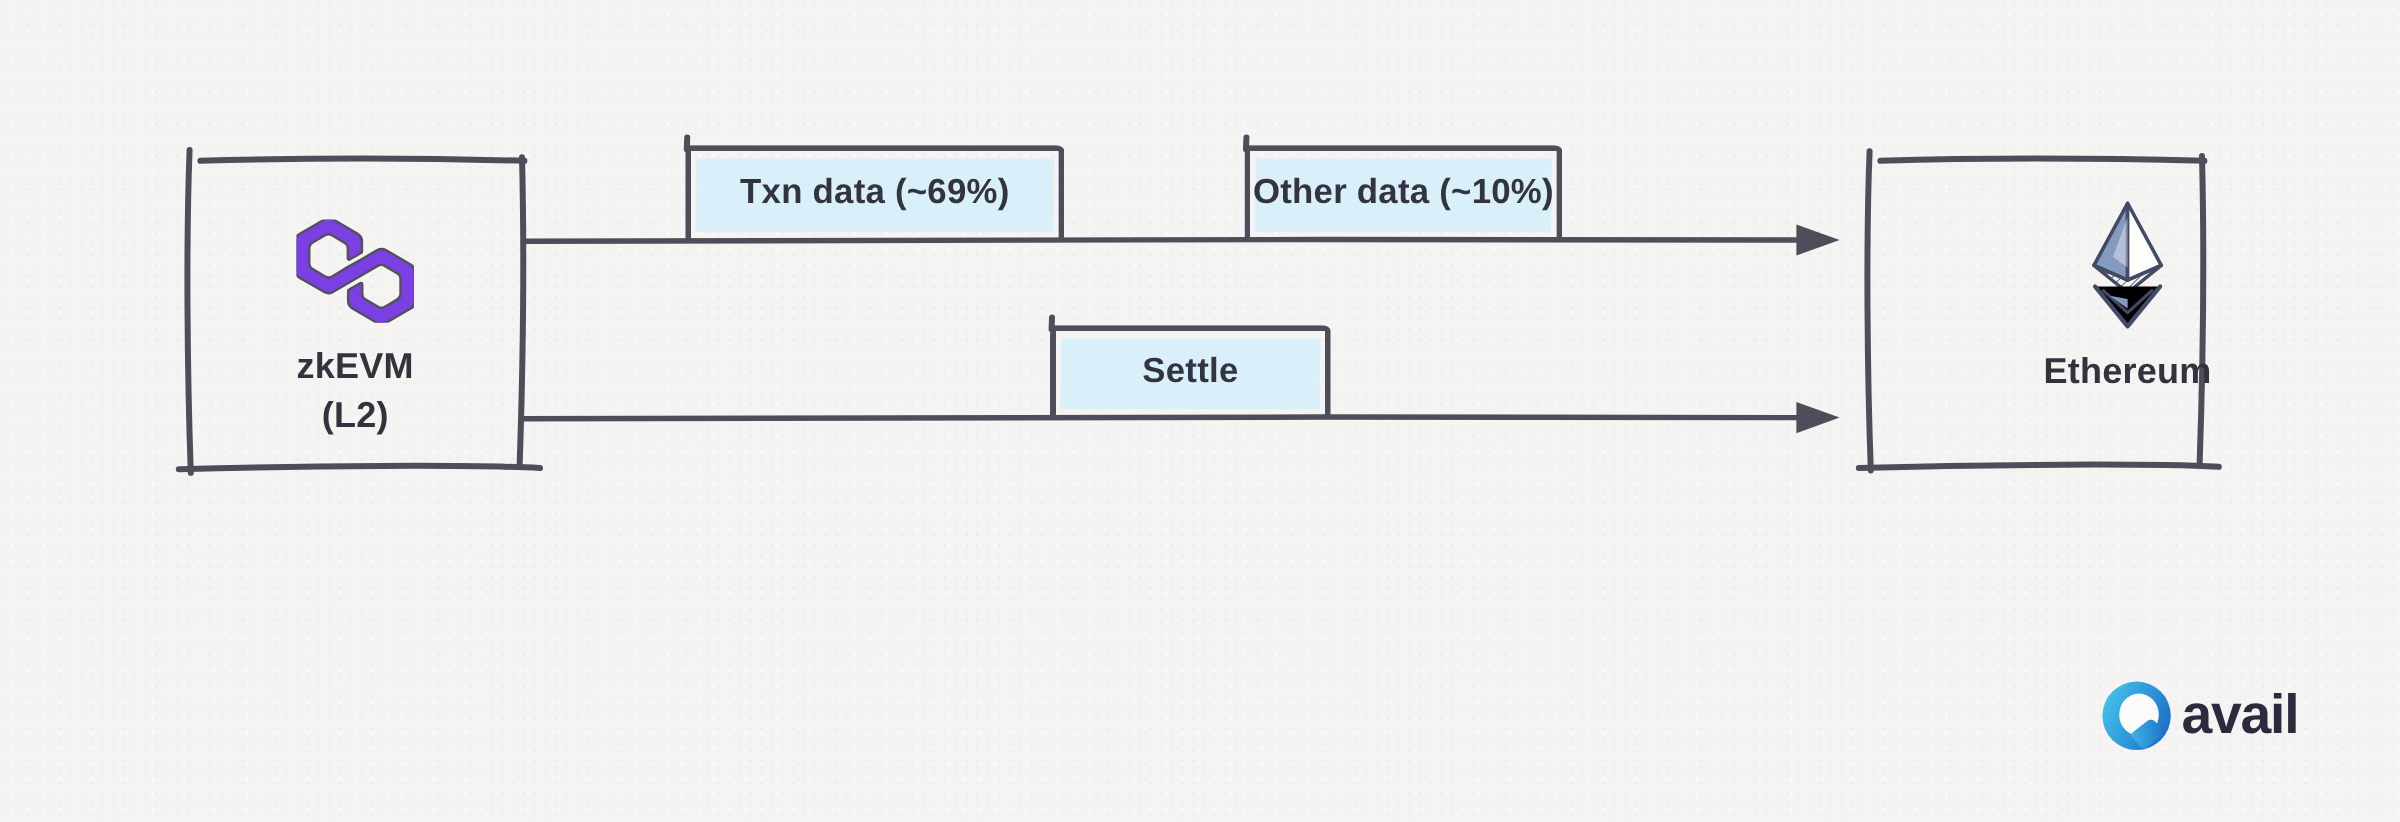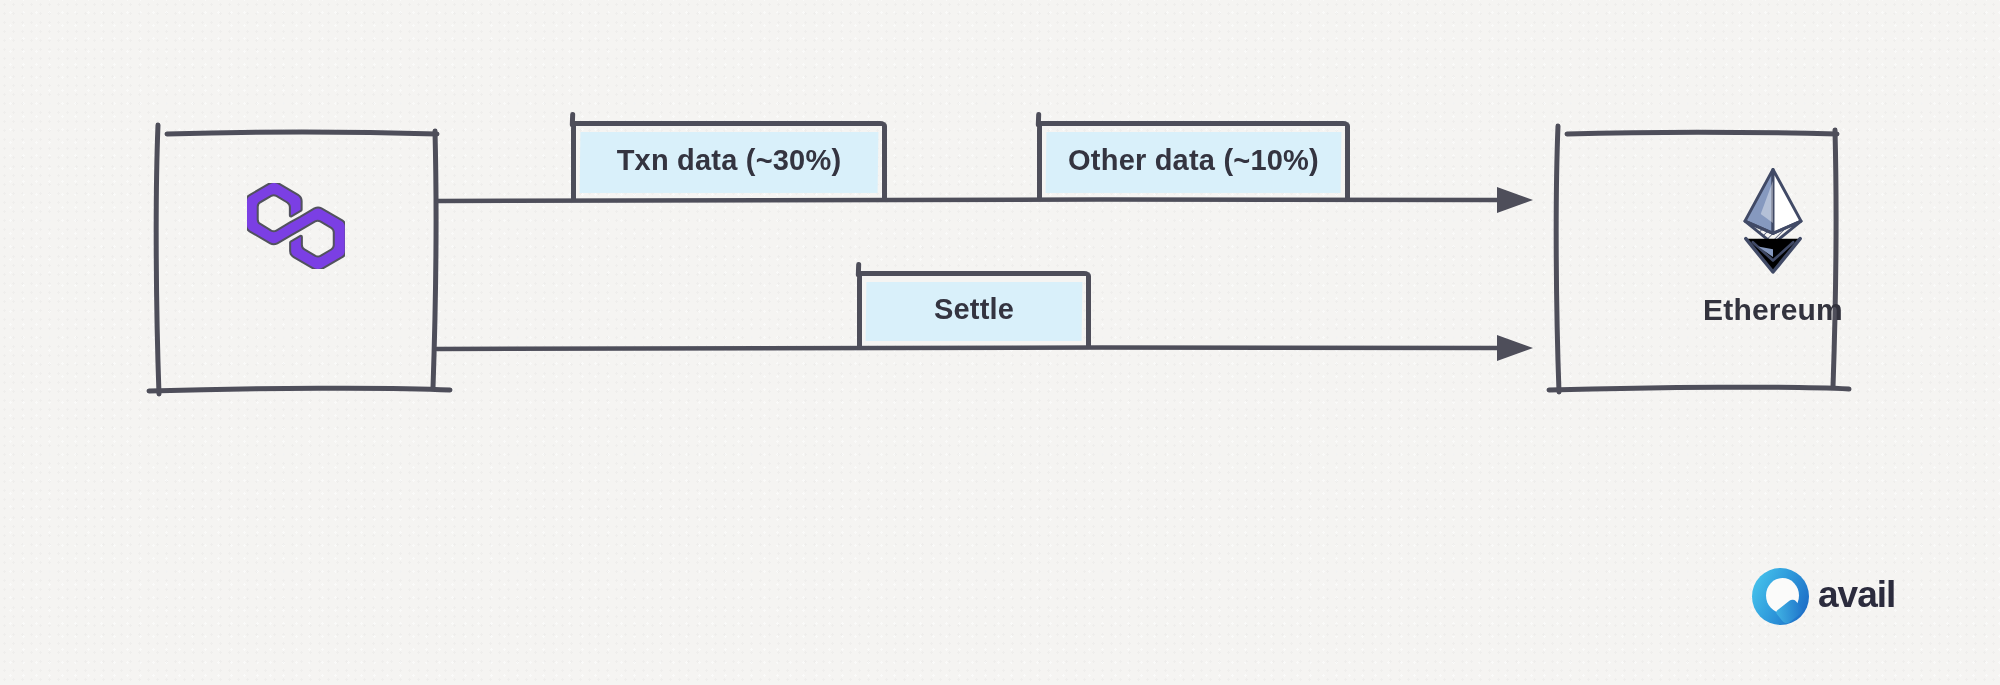--- a/index.html
+++ b/index.html
@@ -55,22 +55,22 @@
     position:absolute;left:4px;right:4px;top:6px;bottom:7px;
     background:var(--label-fill);
     transform:skewX(-.8deg);
   }
   .edge-label .txt{
     position:relative;z-index:1;
     font-weight:bold;font-size:29px;color:#343440;
     padding-bottom:6px;letter-spacing:.2px;
   }
   .label-txn{left:571px;top:121px;width:316px;height:79px;}
-  .label-other{left:1037px;top:121px;width:313px;height:79px;}
-  .label-settle{left:857px;top:271px;width:234px;height:77px;}
+  .label-other{left:1037px;top:121px;width:265px;height:79px;}
+  .label-settle{left:875px;top:271px;width:234px;height:77px;}
 
   
   .branding{
     position:absolute;left:1752px;top:568px;
     display:flex;align-items:center;gap:9px;
   }
   .avail-mark{
     position:relative;width:57px;height:57px;border-radius:50%;
     background:linear-gradient(115deg,#47c4ec 6%,#2f9bdc 48%,#1e6fc7 88%);
     overflow:hidden;
@@ -78,21 +78,21 @@
   .avail-mark::before{
     content:"";position:absolute;left:14px;top:10px;width:33px;height:35px;
     background:#fbfbfa;border-radius:50%;
   }
   .avail-mark::after{
     content:"";position:absolute;right:8px;bottom:5px;width:23px;height:17px;
     background:linear-gradient(125deg,#41b4e4,#1f74ca);
     transform:rotate(-38deg);border-radius:3px 5px 3px 5px;
   }
   .avail-word{
-    font-weight:bold;font-size:37px;color:#2b2b3d;letter-spacing:-1px;
+    font-weight:bold;font-size:46px;color:#2b2b3d;letter-spacing:-1px;
     line-height:1;padding-bottom:4px;
   }
 </style>
 </head>
 <body>
 
 <div class="canvas">
 
   <svg class="strokes" viewBox="0 0 2000 685" fill="none" xmlns="http://www.w3.org/2000/svg">
     <g stroke="#4e4e5a" stroke-width="5" stroke-linecap="round">
@@ -119,20 +119,24 @@
 
   <div class="node node-zkevm">
     <svg width="98" height="86" viewBox="0 0 38.4 33.5" xmlns="http://www.w3.org/2000/svg">
       <path fill="#7b3fe4" stroke="#52525e" stroke-width="1.6" paint-order="stroke" stroke-linejoin="round" d="M29,10.2c-0.7-0.4-1.6-0.4-2.4,0L21,13.5l-3.8,2.1l-5.5,3.3c-0.7,0.4-1.6,0.4-2.4,0L5,16.3
         c-0.7-0.4-1.2-1.2-1.2-2.1v-5c0-0.8,0.4-1.6,1.2-2.1l4.3-2.5c0.7-0.4,1.6-0.4,2.4,0L16,7.2c0.7,0.4,1.2,1.2,1.2,2.1v3.3
         l3.8-2.2V7c0-0.8-0.4-1.6-1.2-2.1l-8-4.7c-0.7-0.4-1.6-0.4-2.4,0L1.2,5C0.4,5.4,0,6.2,0,7v9.4c0,0.8,0.4,1.6,1.2,2.1
         l8.1,4.7c0.7,0.4,1.6,0.4,2.4,0l5.5-3.2l3.8-2.2l5.5-3.2c0.7-0.4,1.6-0.4,2.4,0l4.3,2.5c0.7,0.4,1.2,1.2,1.2,2.1v5
         c0,0.8-0.4,1.6-1.2,2.1L29,28.8c-0.7,0.4-1.6,0.4-2.4,0l-4.3-2.5c-0.7-0.4-1.2-1.2-1.2-2.1V21l-3.8,2.2v3.3
         c0,0.8,0.4,1.6,1.2,2.1l8.1,4.7c0.7,0.4,1.6,0.4,2.4,0l8.1-4.7c0.7-0.4,1.2-1.2,1.2-2.1V17c0-0.8-0.4-1.6-1.2-2.1L29,10.2z"></path>
     </svg>
+    <div class="titles">
+      <div>zkEVM</div>
+      <div>(L2)</div>
+    </div>
   </div>
 
   <div class="node node-eth">
     <svg width="88" height="114" viewBox="0 0 100 130" xmlns="http://www.w3.org/2000/svg">
       <defs>
         <pattern id="hatch" patternUnits="userSpaceOnUse" width="6" height="6" patternTransform="rotate(45)">
           <line x1="0" y1="0" x2="0" y2="6" stroke="#414a66" stroke-width="1.7"></line>
         </pattern>
       </defs>
       <path d="M50 5 L18 64 L50 78 Z" fill="#8699bf" stroke="#414a66" stroke-width="3.4" stroke-linejoin="round"></path>
@@ -143,21 +147,21 @@
       <path d="M27 88 L50 109 L73 88" stroke="#414a66" stroke-width="3" stroke-linecap="round" stroke-linejoin="round"></path>
       <path d="M33 93 L50 105 L50 96 Z" fill="#8699bf"></path>
     </svg>
     <div class="titles">
       <div>Ethereum</div>
     </div>
   </div>
 
   <div class="edge-label label-txn">
     <div class="fill"></div>
-    <div class="txt">Txn data (~30%)</div>
+    <div class="txt">Txn data (~69%)</div>
   </div>
 
   <div class="edge-label label-other">
     <div class="fill"></div>
     <div class="txt">Other data (~10%)</div>
   </div>
 
   <div class="edge-label label-settle">
     <div class="fill"></div>
     <div class="txt">Settle</div>

